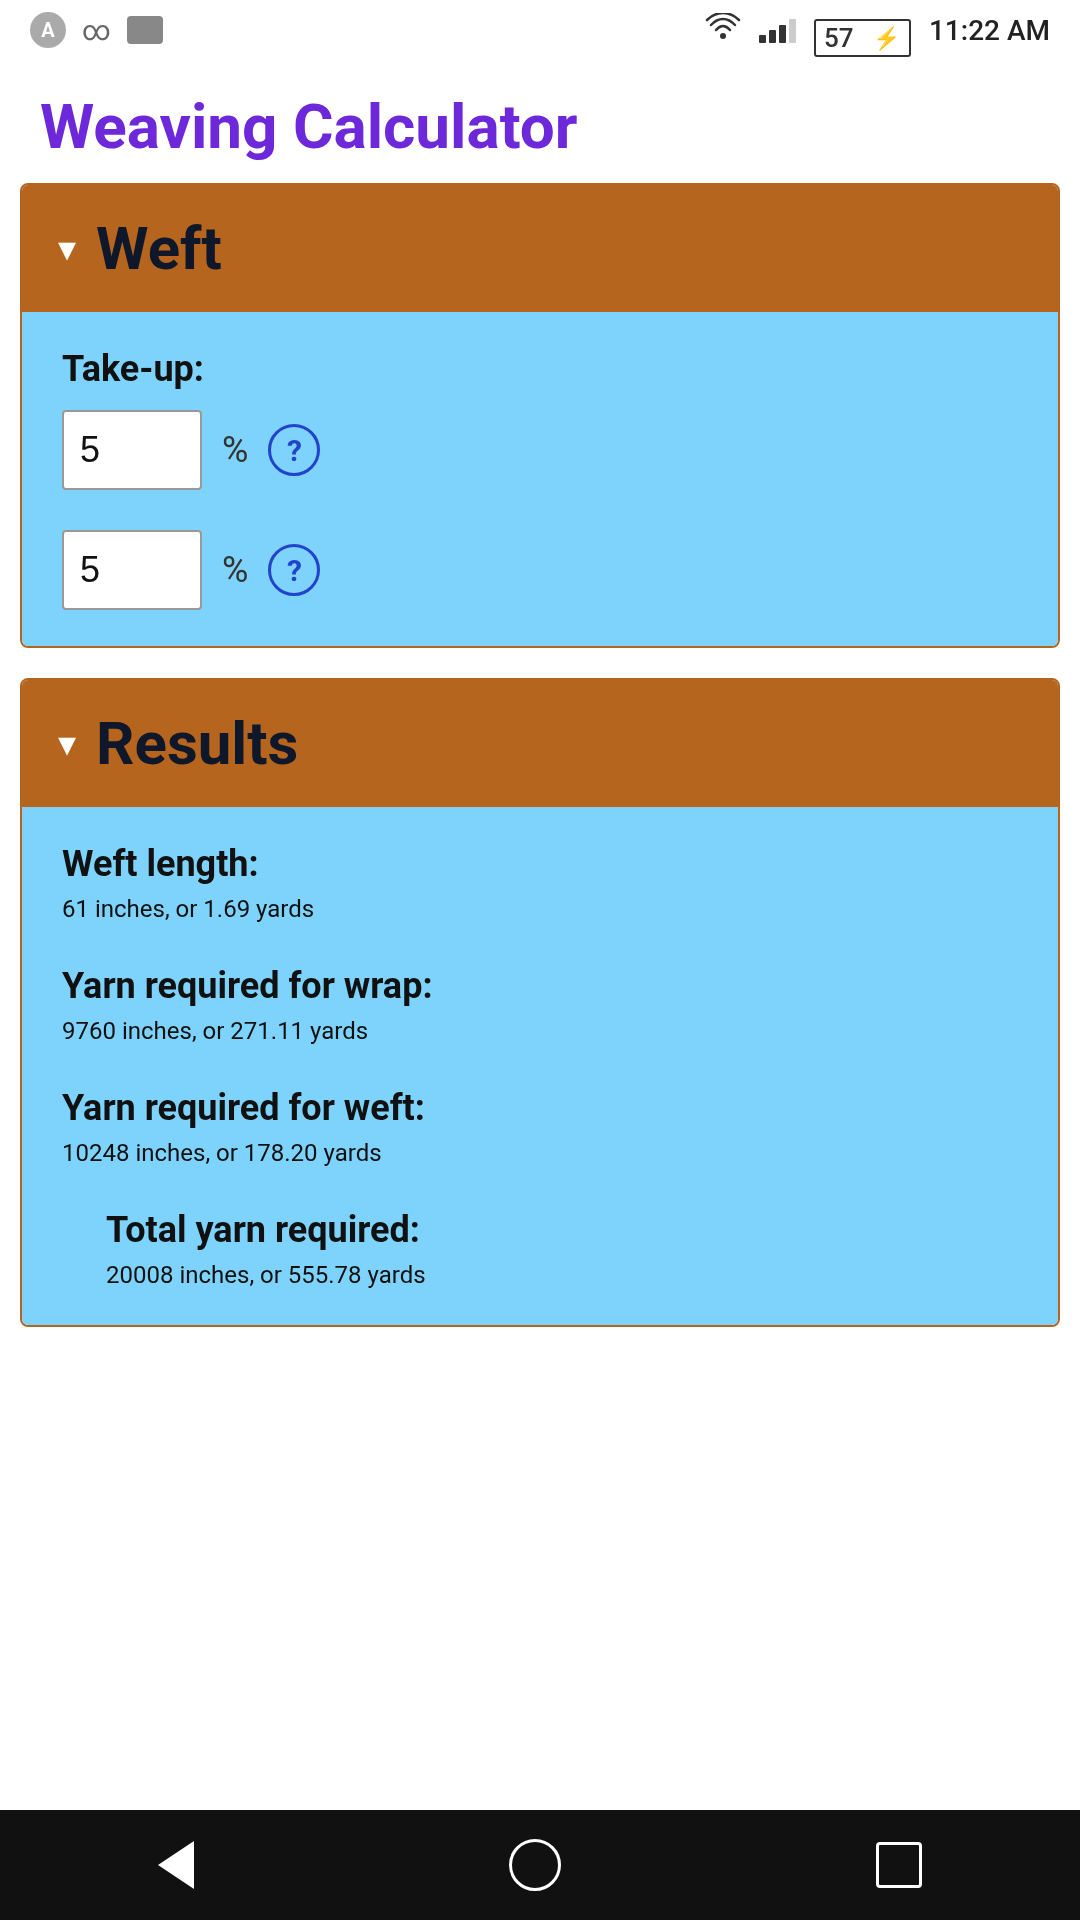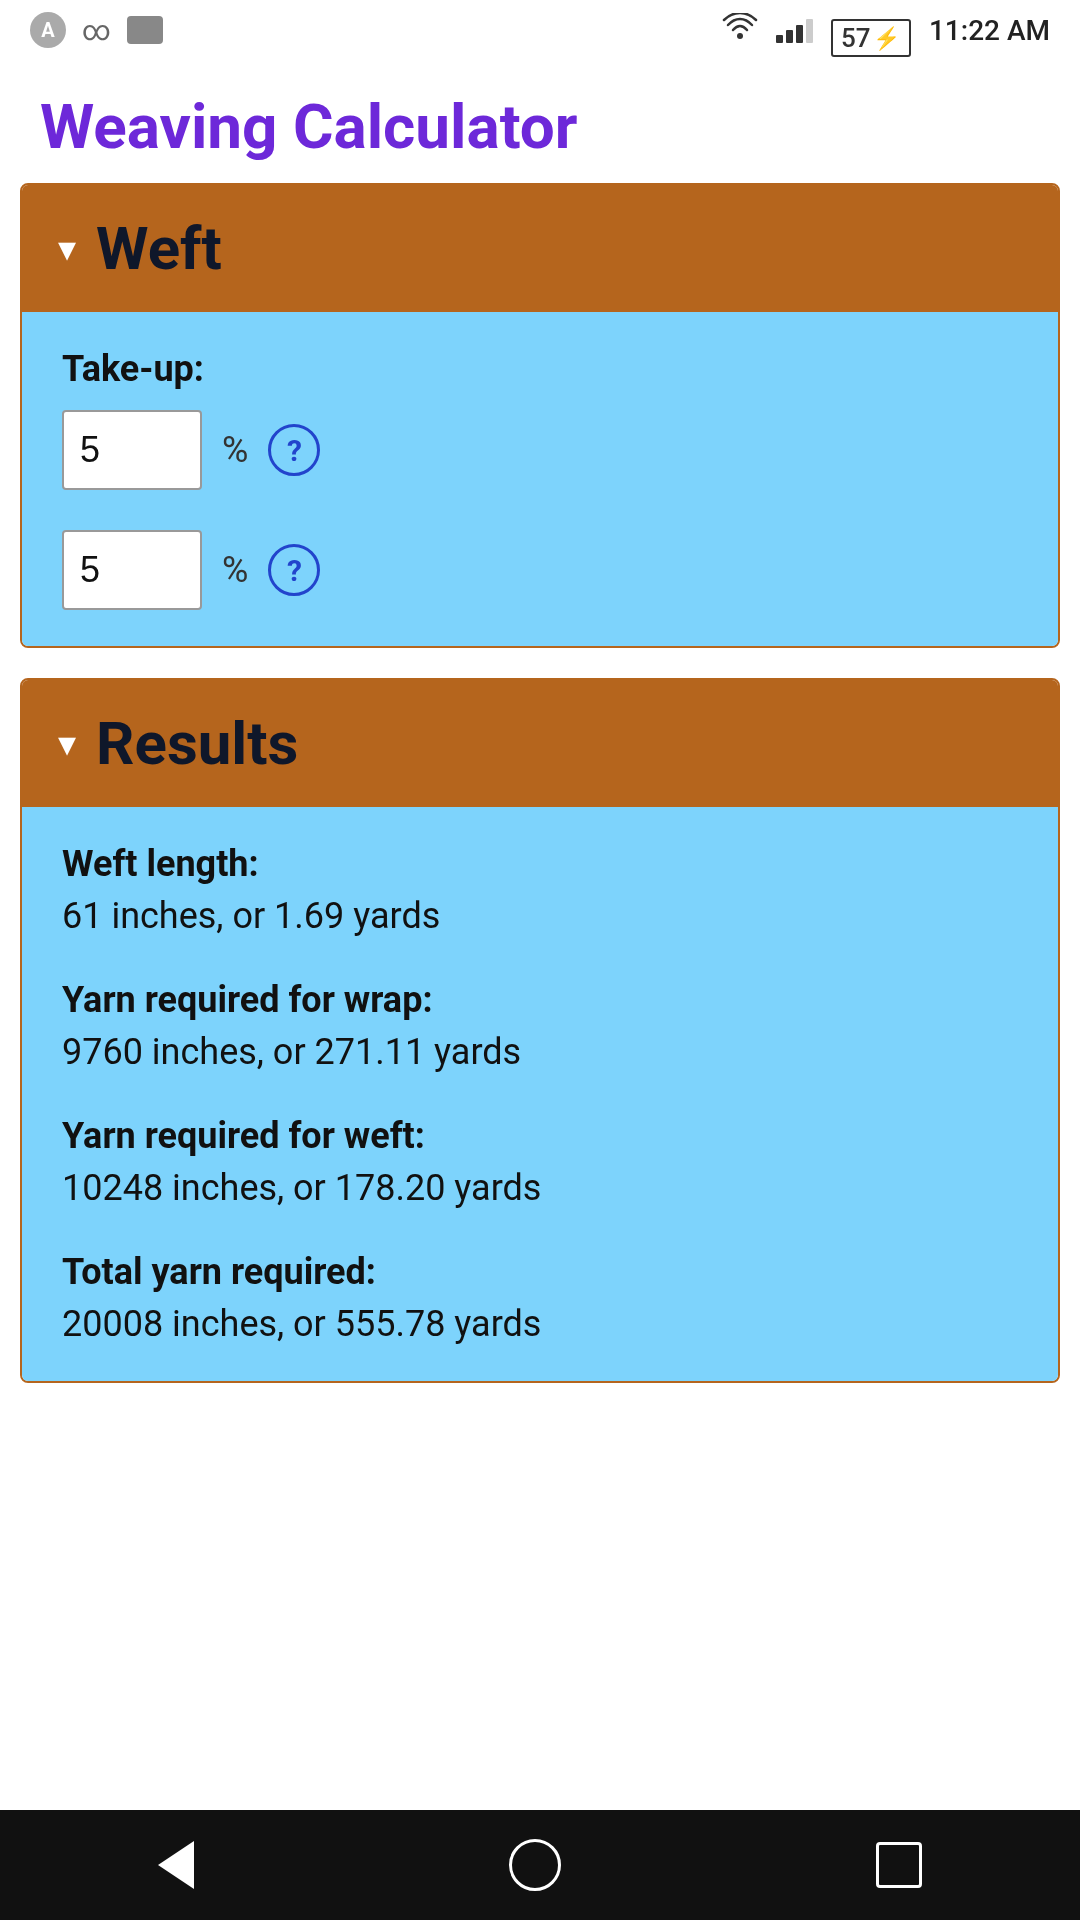--- a/index.html
+++ b/index.html
@@ -171,31 +171,32 @@
       cursor: pointer;
     }
 
     
     .result-item {
       margin-bottom: 42px;
     }
 
     .result-item:last-child {
       margin-bottom: 0;
+      margin-left: 44px;
     }
 
     .result-label {
       font-size: 36px;
       font-weight: 700;
       color: #111;
       margin-bottom: 10px;
     }
 
     .result-value {
-      font-size: 36px;
+      font-size: 24px;
       font-weight: 400;
       color: #111;
     }
 
     
     .nav-bar {
       position: fixed;
       bottom: 0;
       left: 0;
       width: 1080px;
@@ -282,21 +283,21 @@
     </span>
 
     <div class="signal-bars">
       <div class="signal-bar" style="height:8px; background:#333;"></div>
       <div class="signal-bar" style="height:13px; background:#333;"></div>
       <div class="signal-bar" style="height:18px; background:#333;"></div>
       <div class="signal-bar" style="height:24px; background:#ccc;"></div>
     </div>
 
     <div class="battery-container">
-      <span style="font-size:26px; color:#333; font-weight:500; border:2px solid #333; border-radius:3px; padding:2px 8px; display:inline-flex; align-items:center; gap:3px;margin-top:16px;">
+      <span style="font-size:26px; color:#333; font-weight:500; border:2px solid #333; border-radius:3px; padding:2px 8px; display:inline-flex; align-items:center; gap:20px;margin-top:16px;">
         <span>57</span>
         <span style="font-size:22px;">⚡</span>
       </span>
     </div>
 
     <span class="time">11:22 AM</span>
   </div>
 </div>
 
 <h1 class="page-title">Weaving Calculator</h1>

